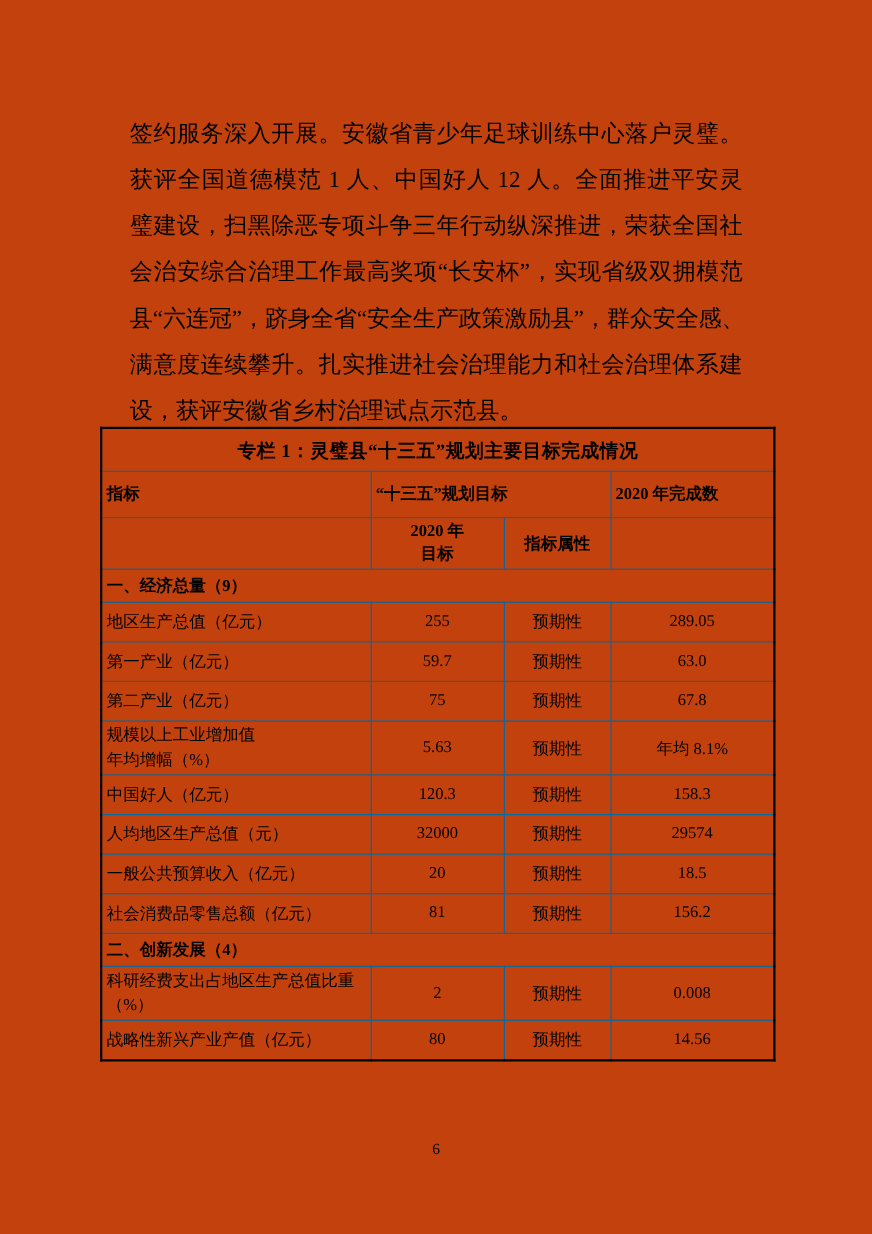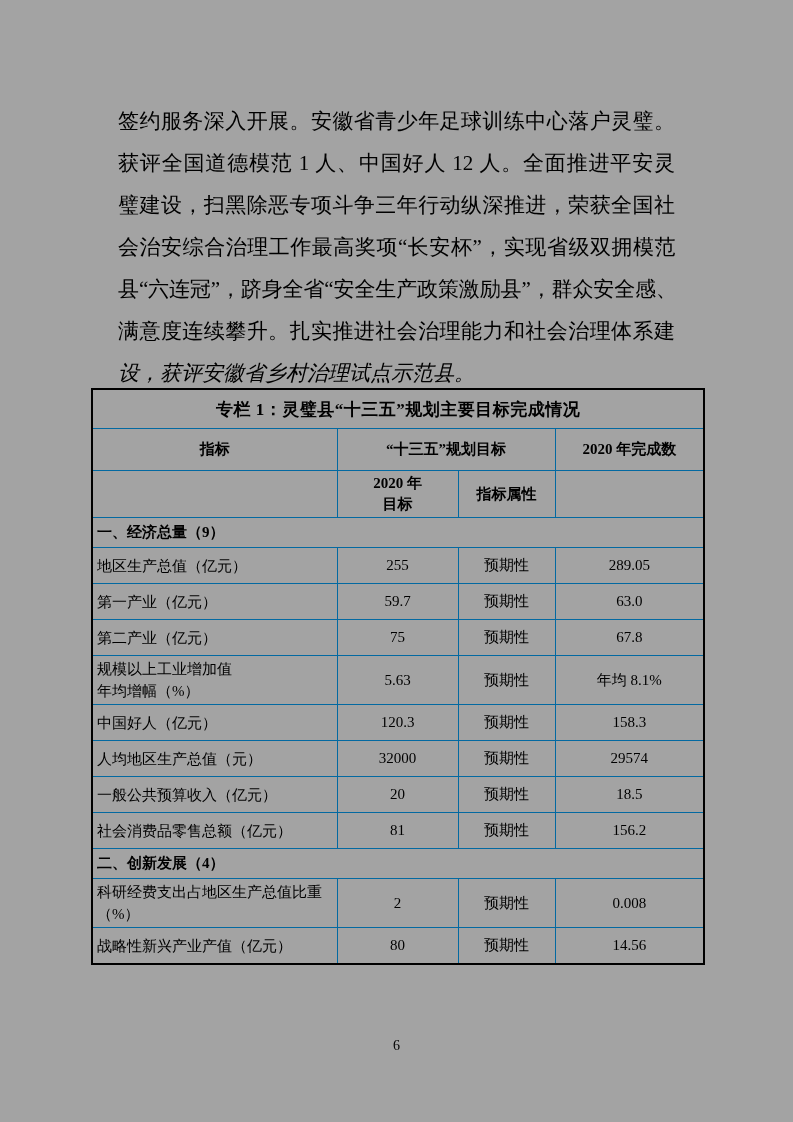--- a/index.html
+++ b/index.html
@@ -6,21 +6,21 @@
     margin: 0; padding: 0;
     width: 793px; height: 1122px;
     background: #ffffff;
     overflow: hidden;
     font-family: "Liberation Serif", "DejaVu Serif", serif;
     color: #000;
   }
   .page {
     position: relative;
     width: 793px; height: 1122px;
-    background: #a3a3a3;
+    background: #c2410c;
   }
   
   .body-text {
     position: absolute;
     left: 118px; top: 100px;
     width: 557px;
     font-size: 21px;
   }
   .body-text .line {
     height: 42px;
@@ -30,21 +30,20 @@
     text-justify: inter-character;
     overflow: hidden;
     white-space: nowrap;
   }
   .body-text .line.tight1 { letter-spacing: -0.6px; }
   .body-text .line.tight2 { letter-spacing: -2px; }
   .body-text .line.last {
     text-align: left;
     text-align-last: left;
     letter-spacing: 0;
-    font-style: italic;
   }
   
   table.panel {
     position: absolute;
     left: 91px; top: 388px;
     width: 612px;
     border-collapse: collapse;
     table-layout: fixed;
     border: 2px solid #000;
     font-size: 15px;
@@ -58,21 +57,21 @@
   td.title-cell {
     height: 34px;
     font-weight: bold;
     font-size: 17px;
     text-align: center;
     letter-spacing: 0.5px;
   }
   tr.head1 td {
     height: 37px;
     font-weight: bold;
-    text-align: center;
+    text-align: left;
   }
   tr.head2 td {
     height: 40px;
     font-weight: bold;
     text-align: center;
   }
   tr.head2 .two-line div { line-height: 21px; }
   td.sec {
     height: 25px;
     font-weight: bold;

